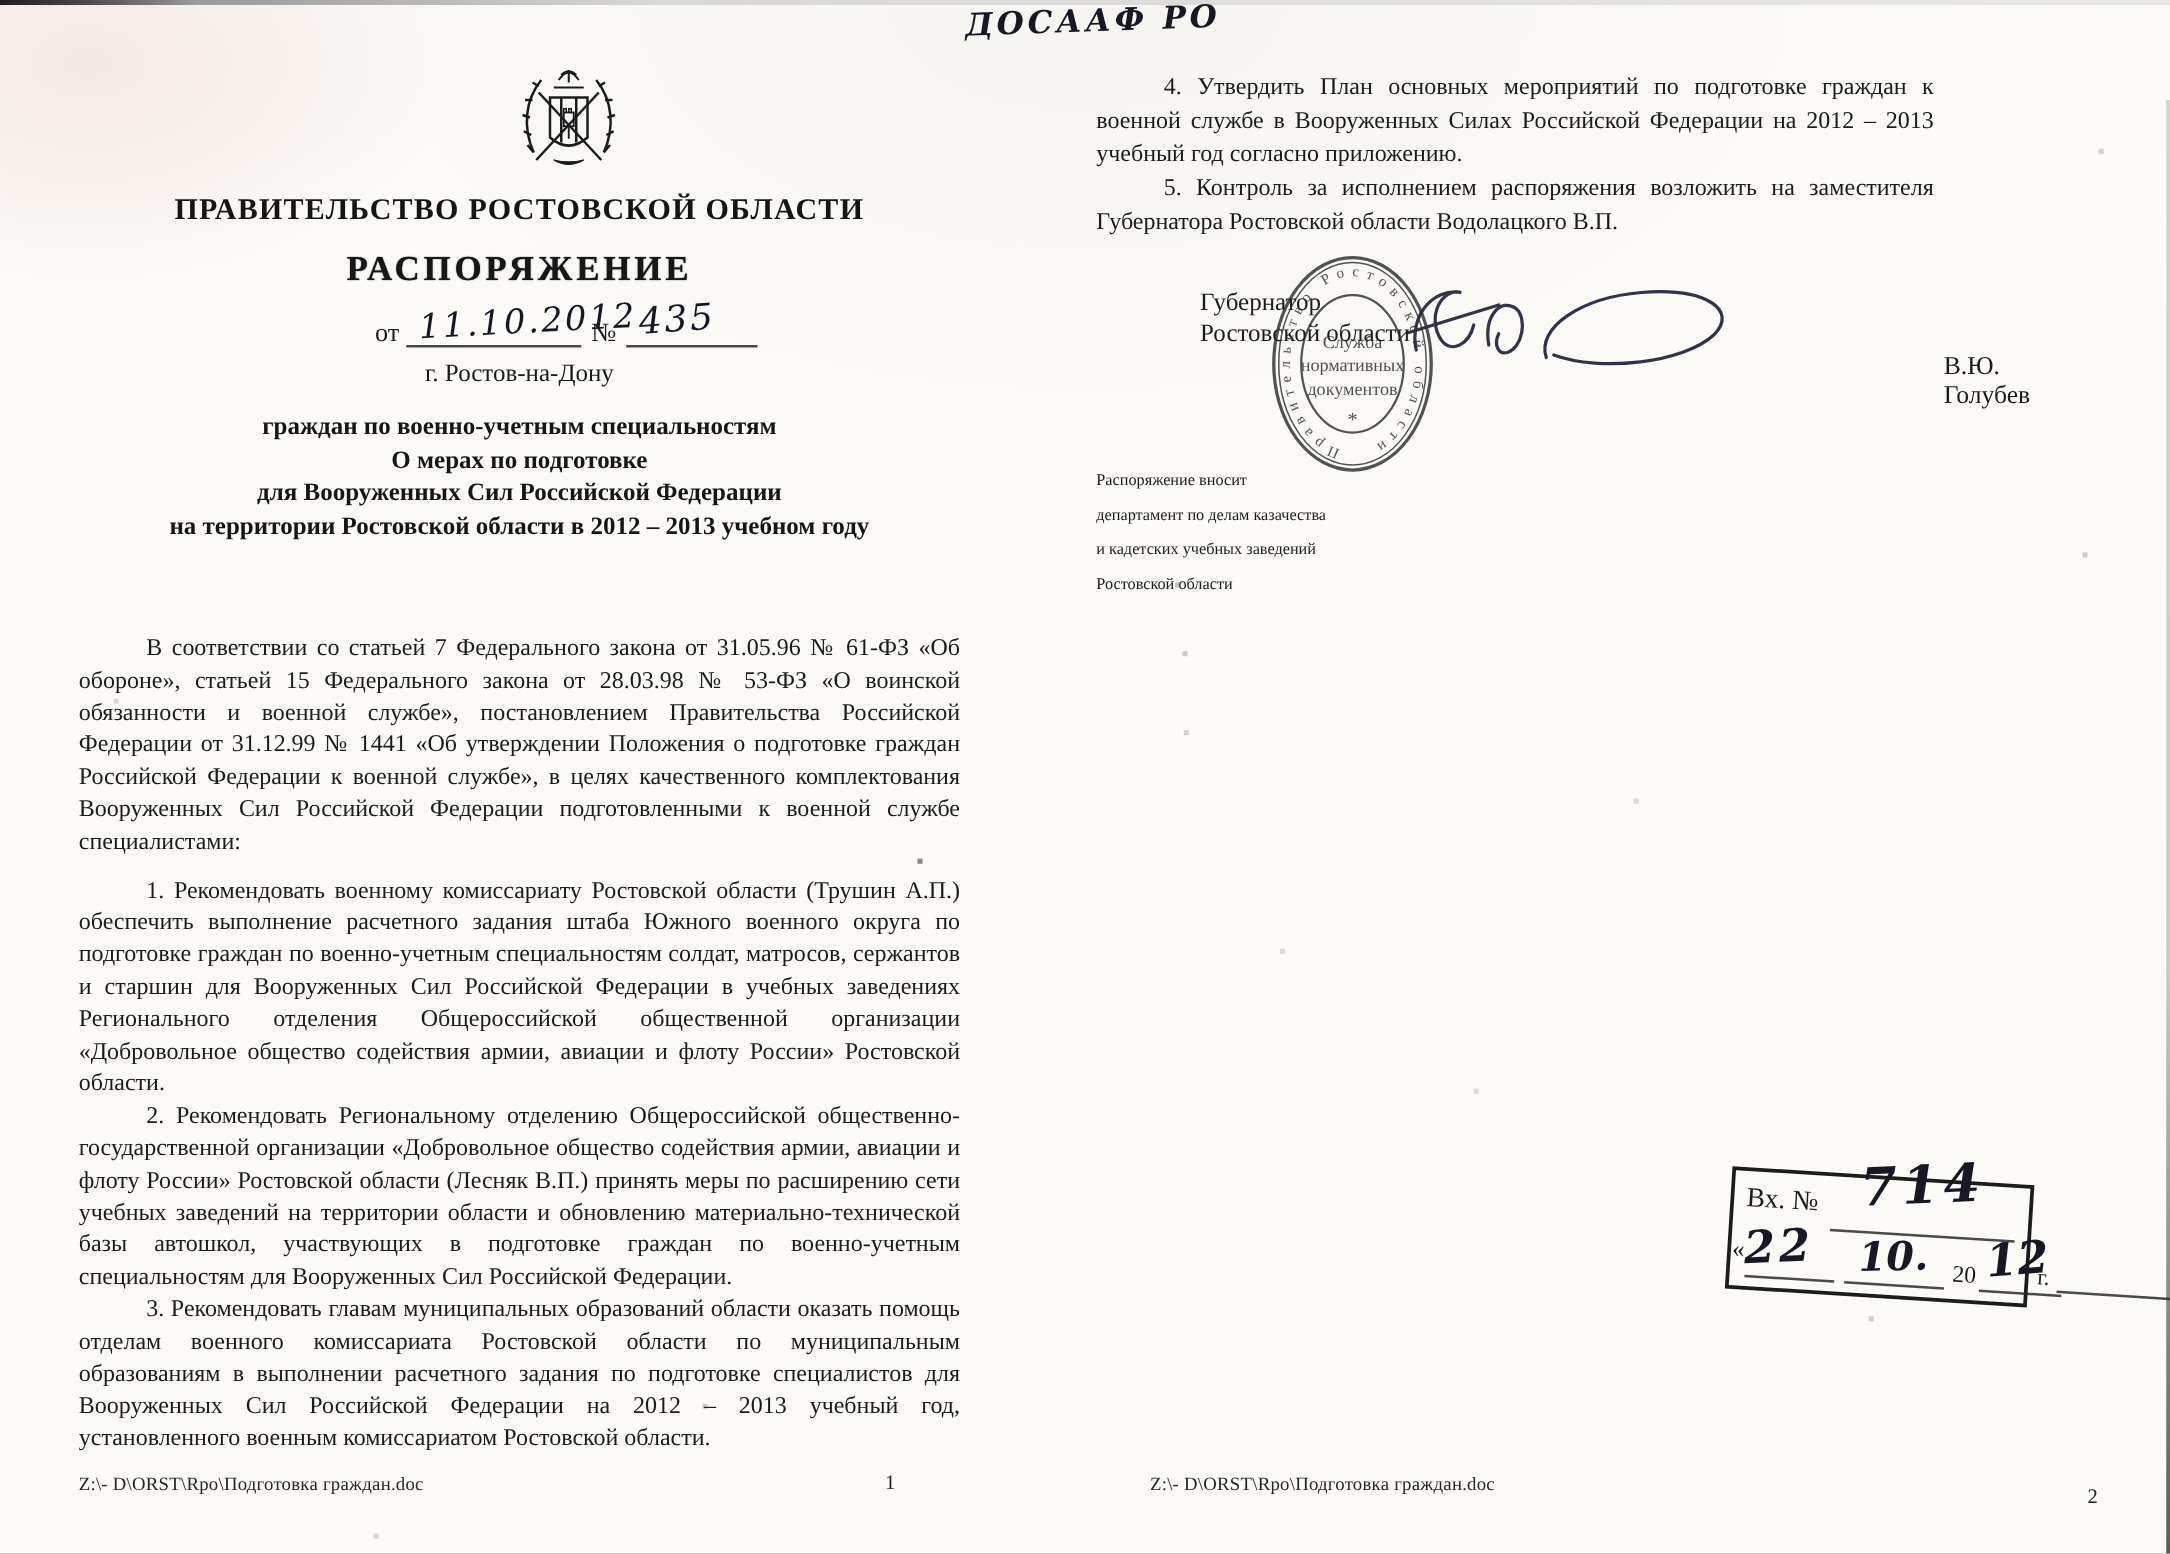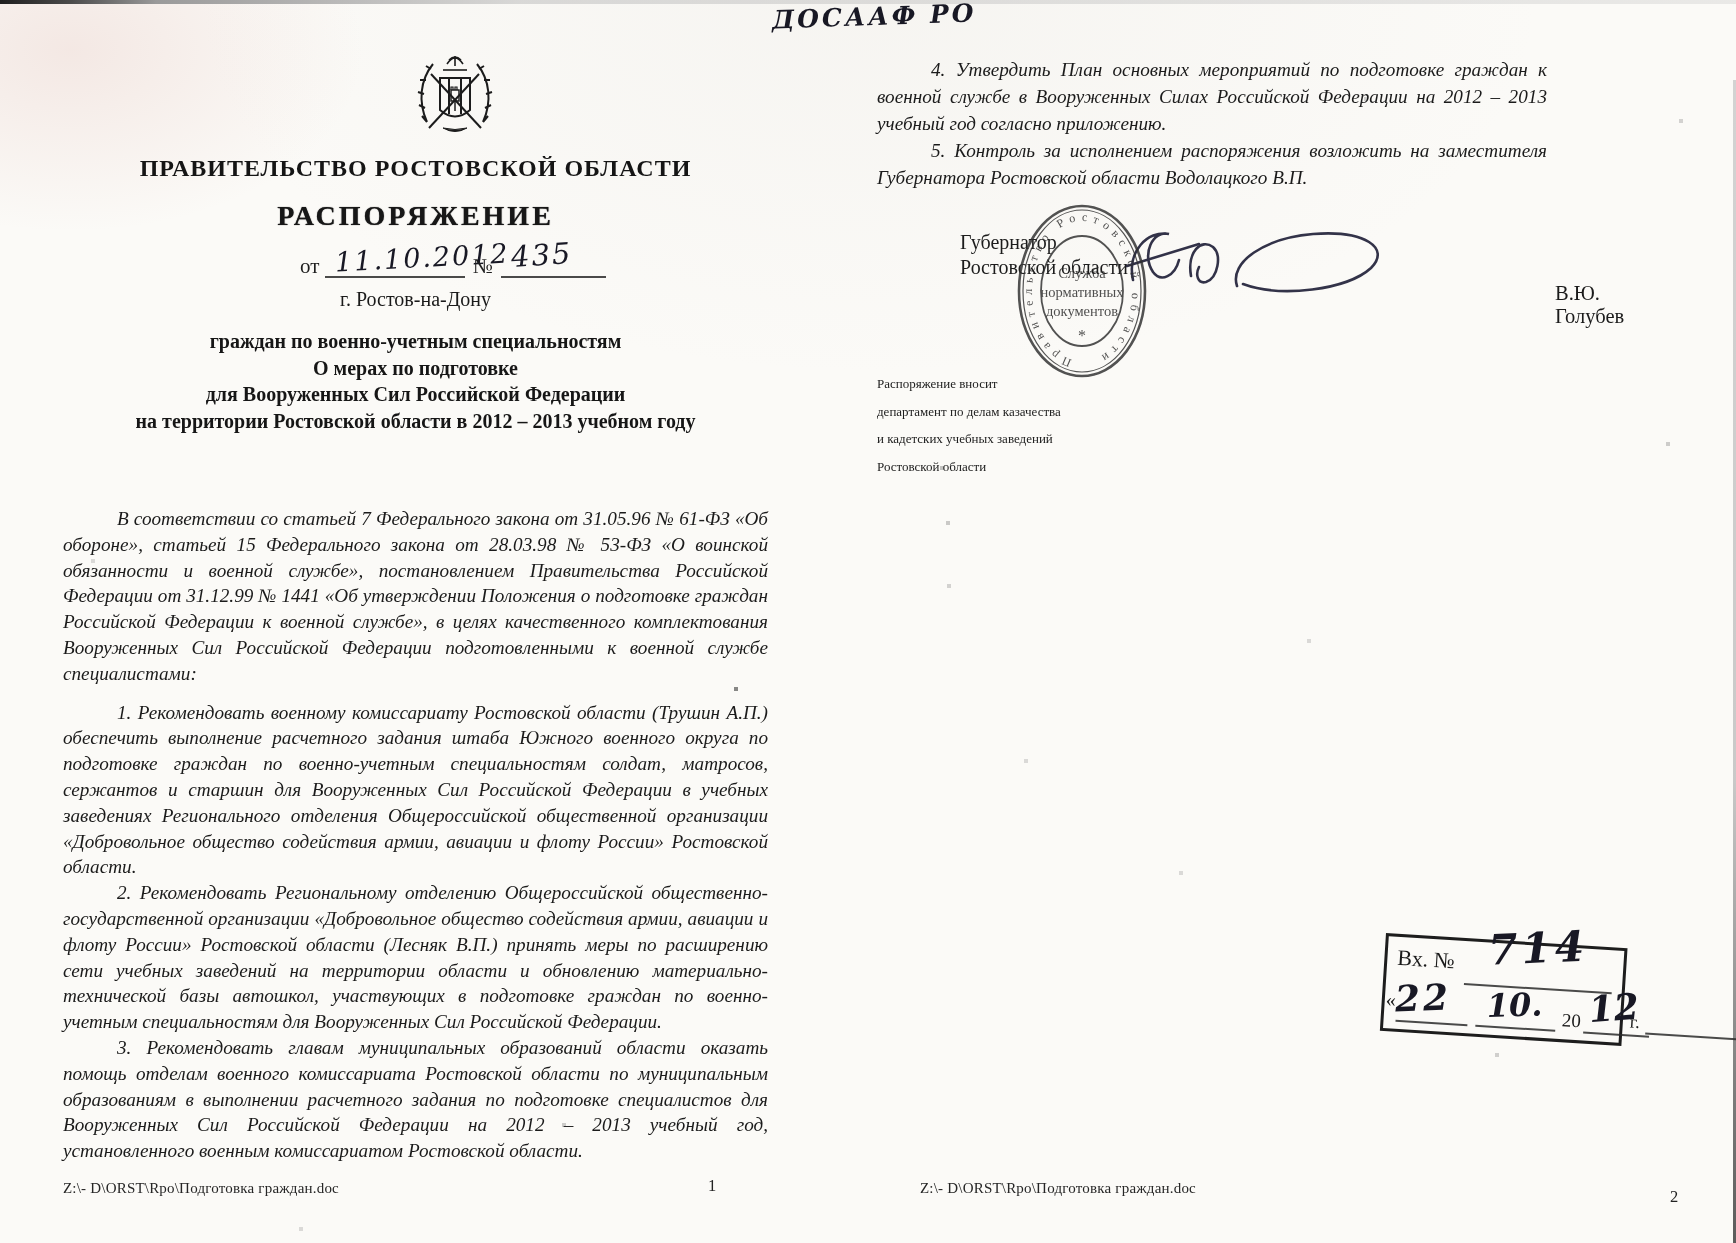--- a/index.html
+++ b/index.html
@@ -6,21 +6,21 @@
   .scan{
     position:relative;width:1736px;height:1243px;overflow:hidden;
     background:
       radial-gradient(420px 260px at 70px 50px, rgba(214,160,150,0.20), transparent 70%),
       radial-gradient(900px 500px at 50% 0px, rgba(210,205,198,0.12), transparent 75%),
       #fbfaf7;
     font-family:"Liberation Serif", serif;color:#1e1e1e;
   }
   .abs{position:absolute;}
   .ctr{text-align:center;}
-  .body-text{font-size:19.2px;line-height:25.8px;text-align:justify;color:#1b1b1b;font-style:italic;}
+  .body-text{font-size:19.2px;line-height:25.8px;text-align:justify;color:#1b1b1b;}
   .body-text p{margin:0;text-indent:54px;}
   .hand{font-family:"DejaVu Serif", serif;font-style:italic;color:#181824;}
   .uline{position:absolute;height:2px;background:#2a2a2a;opacity:.85;}
   .footer{font-size:15px;color:#262626;letter-spacing:.2px;text-align:center;}
   .pagenum{font-size:16.5px;color:#222;}
   
   .top-edge{position:absolute;top:0;left:0;width:100%;height:4px;
     background:linear-gradient(90deg,#1f1f1f 0%,#4a4a4a 4%,#9a9a9a 9%,rgba(190,190,190,.55) 30%,rgba(200,200,200,.35) 100%);}
   .right-edge{position:absolute;top:80px;right:0;width:3px;height:1163px;
     background:linear-gradient(#c9c9c9 0%,#bdbdbd 60%,#5a5a5a 88%,#333 100%);opacity:.8;}

